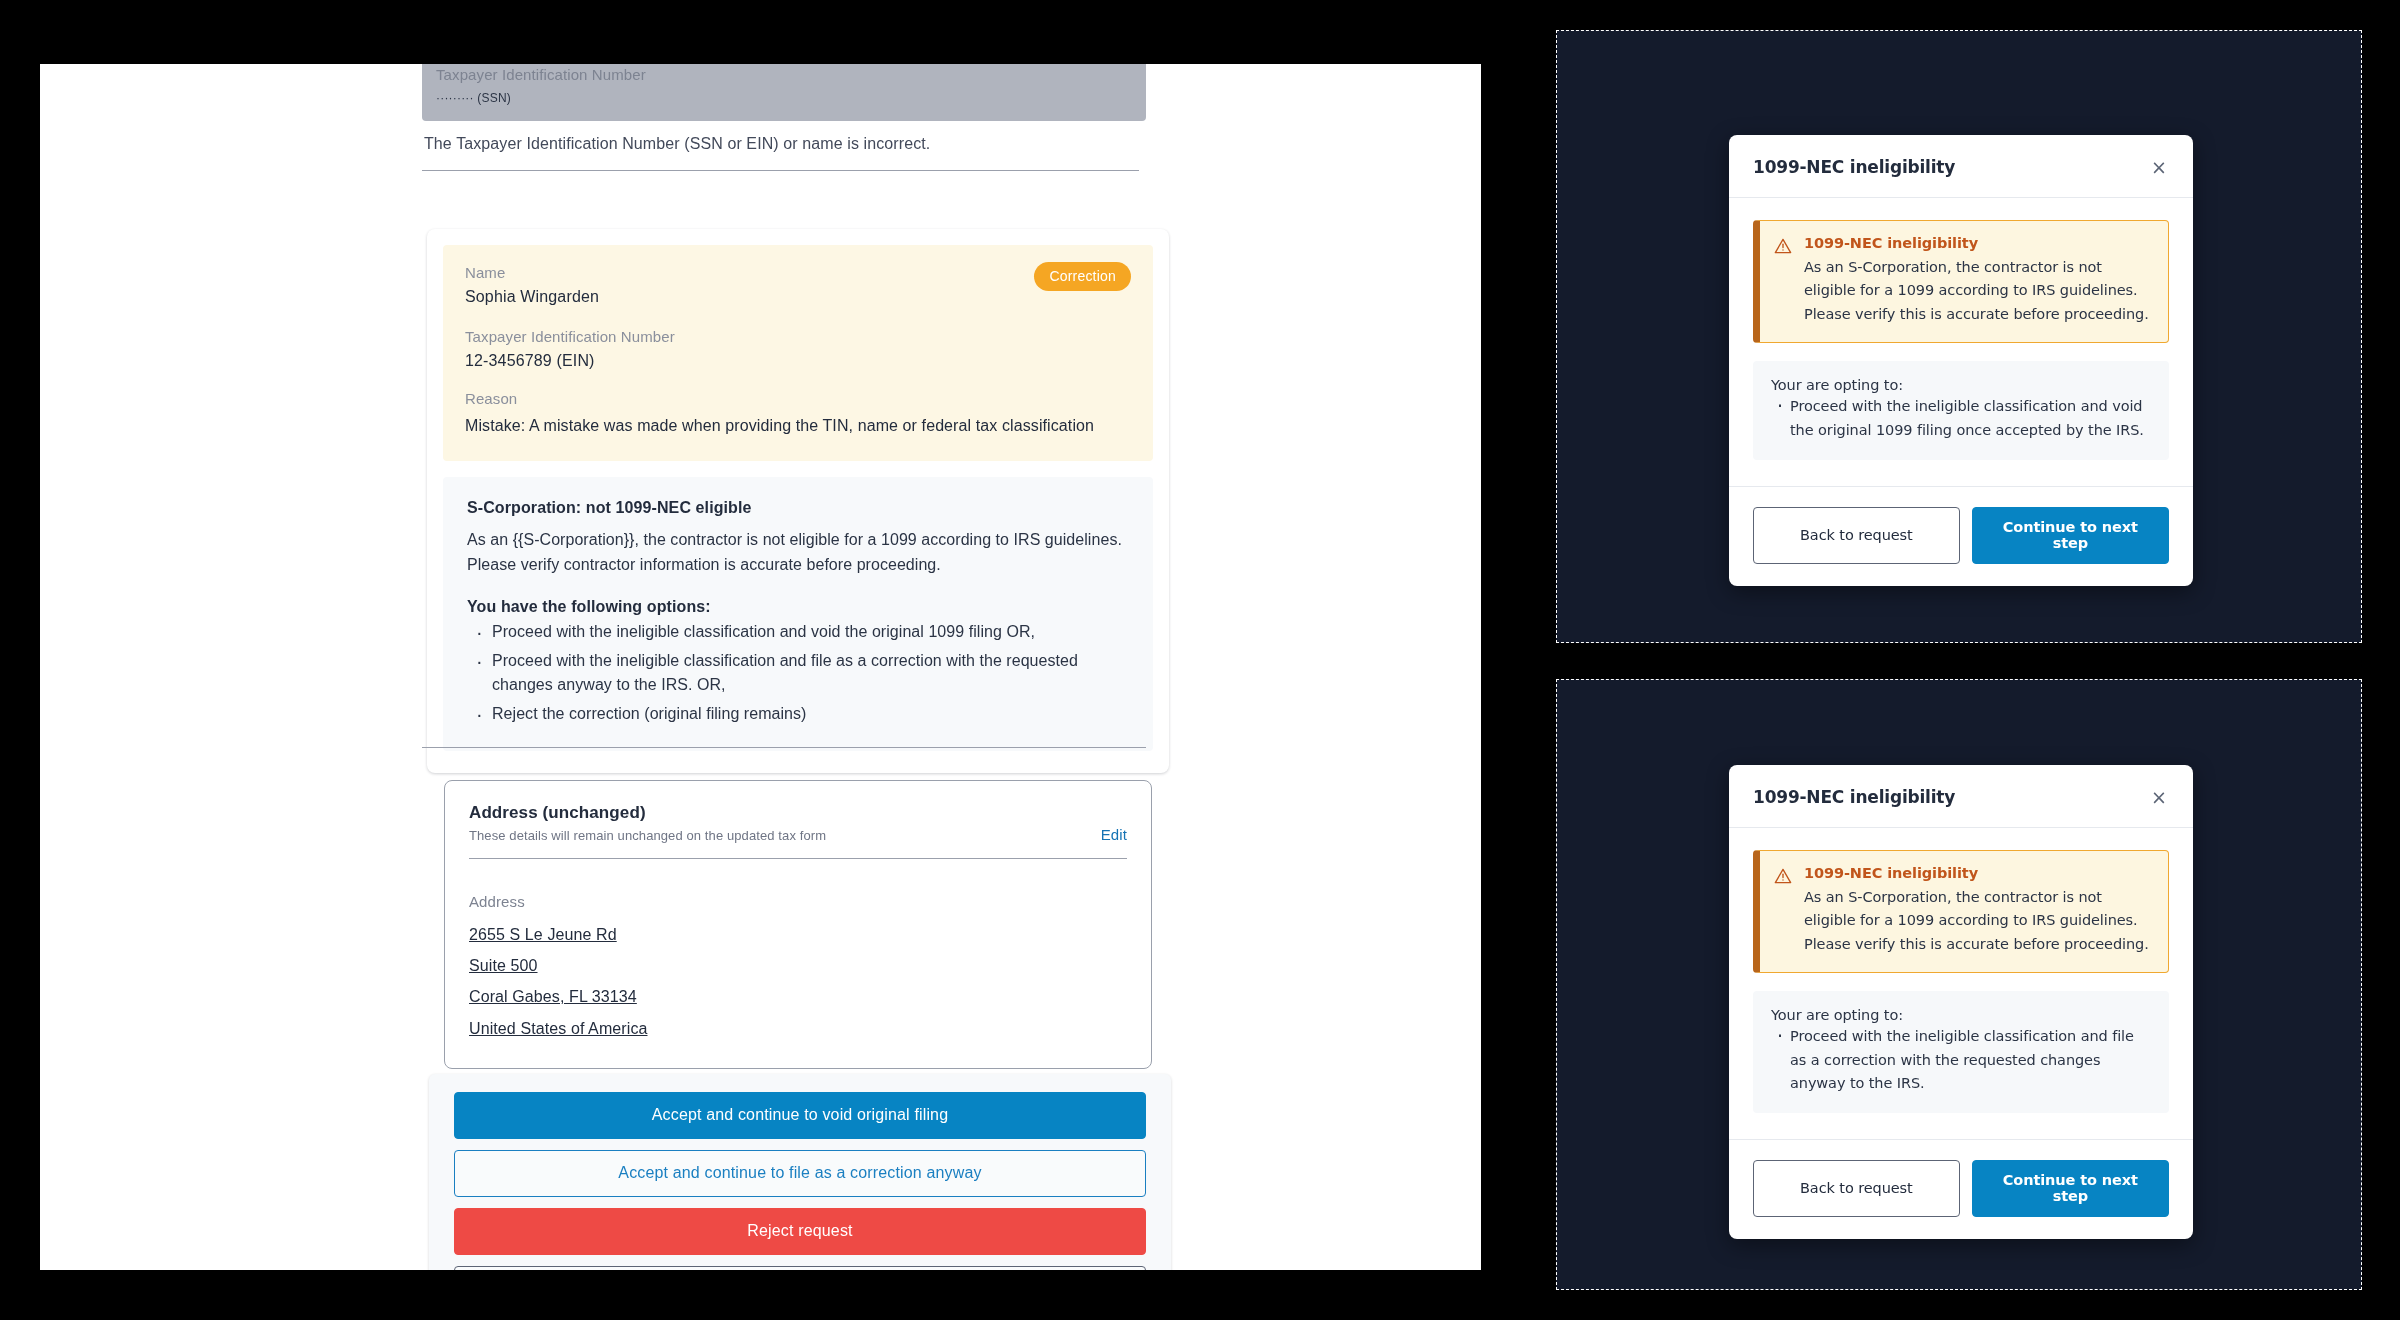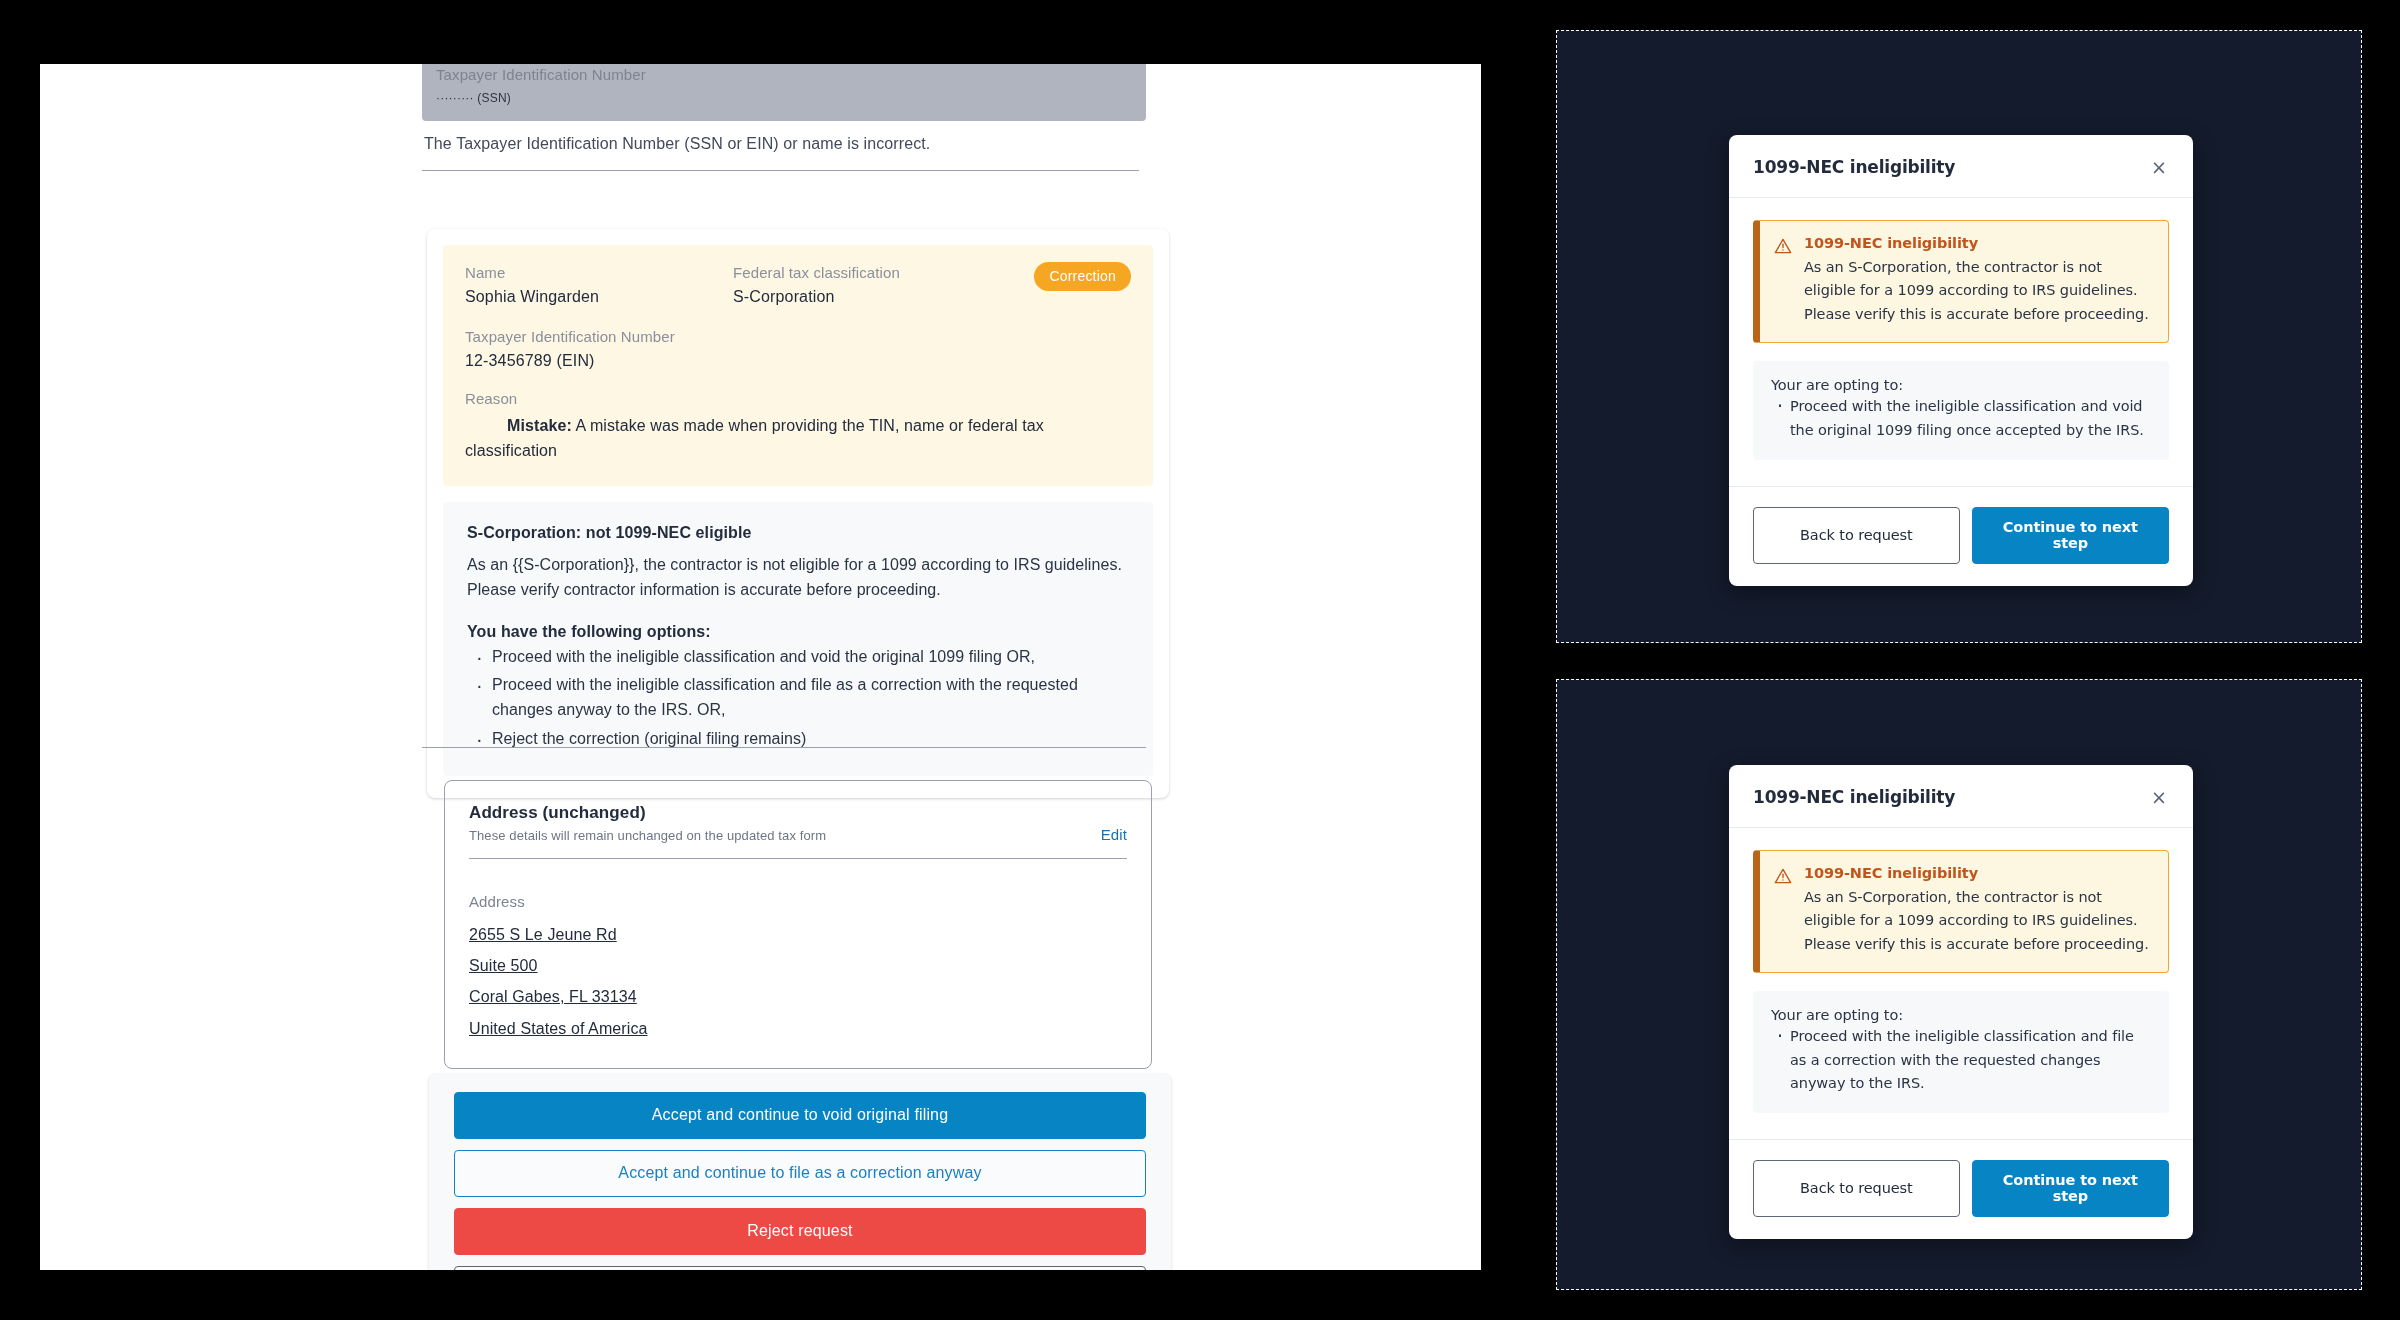--- a/index.html
+++ b/index.html
@@ -85,21 +85,21 @@
     font-size: 14px;
     padding: 6px 15px 7px 15px;
     border-radius: 20px;
     letter-spacing: .2px;
   }
   .hl-block2 { margin-top: 22px; }
   .hl-block3 { margin-top: 20px; }
   .reason-text {
     font-size: 16px; color: #232c3d; line-height: 1.55; letter-spacing:.1px;
   }
-  .reason-text b { font-weight: 700; margin-left: 42px; }
+  .reason-text b { font-weight: 400; }
 
   .info-box {
     margin: 16px 16px 0 16px;
     background: #f7f9fb;
     border-radius: 4px;
     padding: 22px 24px 24px 24px;
   }
   .ib-title {
     font-size: 16px; font-weight: 700; color: #232c3d; letter-spacing:.1px;
     margin-bottom: 11px;
@@ -306,24 +306,20 @@
       </div>
 
       <div class="card-correction">
         <div class="cc-pad">
           <div class="highlight">
             <div class="badge-correction">Correction</div>
             <div class="hl-grid">
               <div class="hl-col">
                 <div class="f-label">Name</div>
                 <div class="f-value">Sophia Wingarden</div>
-              </div>
-              <div class="hl-col wide">
-                <div class="f-label">Federal tax classification</div>
-                <div class="f-value">S-Corporation</div>
               </div>
             </div>
             <div class="hl-block2">
               <div class="f-label">Taxpayer Identification Number</div>
               <div class="f-value">12-3456789 (EIN)</div>
             </div>
             <div class="hl-block3">
               <div class="f-label">Reason</div>
               <div class="reason-text"><b>Mistake:</b><span> A mistake was made when providing the TIN, name or federal tax classification</span></div>
             </div>

